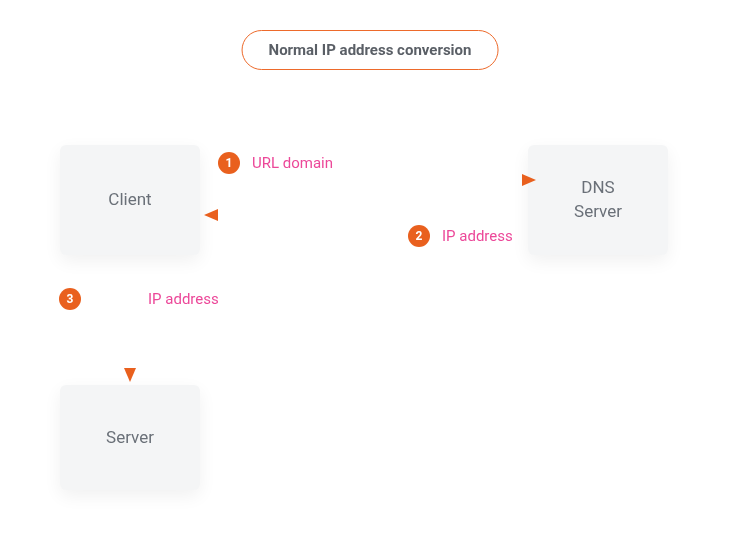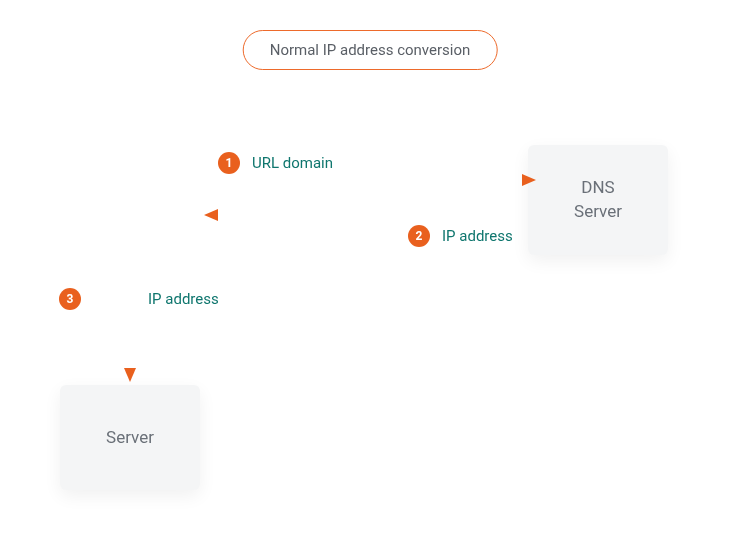--- a/index.html
+++ b/index.html
@@ -19,21 +19,21 @@
   }
   
   .title-pill {
     position: absolute;
     left: 50%;
     transform: translateX(-50%);
     top: 30px;
     border: 1.5px solid #ed6a2b;
     border-radius: 999px;
     padding: 10px 26px;
-    font-weight: 400;
+    font-weight: 700;
     font-size: 15px;
     color: #5a5f66;
     background: #fff;
   }
   
   .box {
     position: absolute;
     background: #f4f5f6;
     border-radius: 6px;
     box-shadow: 0 6px 18px rgba(0,0,0,0.06);
@@ -58,38 +58,39 @@
     color: #fff;
     font-size: 12px;
     font-weight: 700;
     display: flex;
     align-items: center;
     justify-content: center;
   }
   
   .albl {
     position: absolute;
-    color: #0f766e;
+    color: #ec4899;
     font-size: 15px;
   }
   
   svg.arrows {
     position: absolute;
     left: 0; top: 0;
     width: 740px; height: 533px;
     pointer-events: none;
   }
 </style>
 </head>
 <body>
 
 <div class="canvas">
 
   <div class="title-pill">Normal IP address conversion</div>
 
+  <div class="box client">Client</div>
 
   <div class="box dns">DNS
 Server</div>
 
   <div class="box server">Server</div>
 
   <svg class="arrows">
     <defs>
       <marker id="arrowhead" markerWidth="8" markerHeight="8" refX="6" refY="3" orient="auto">
         <path d="M0,0 L7,3 L0,6 Z" fill="#e9601e"></path>

